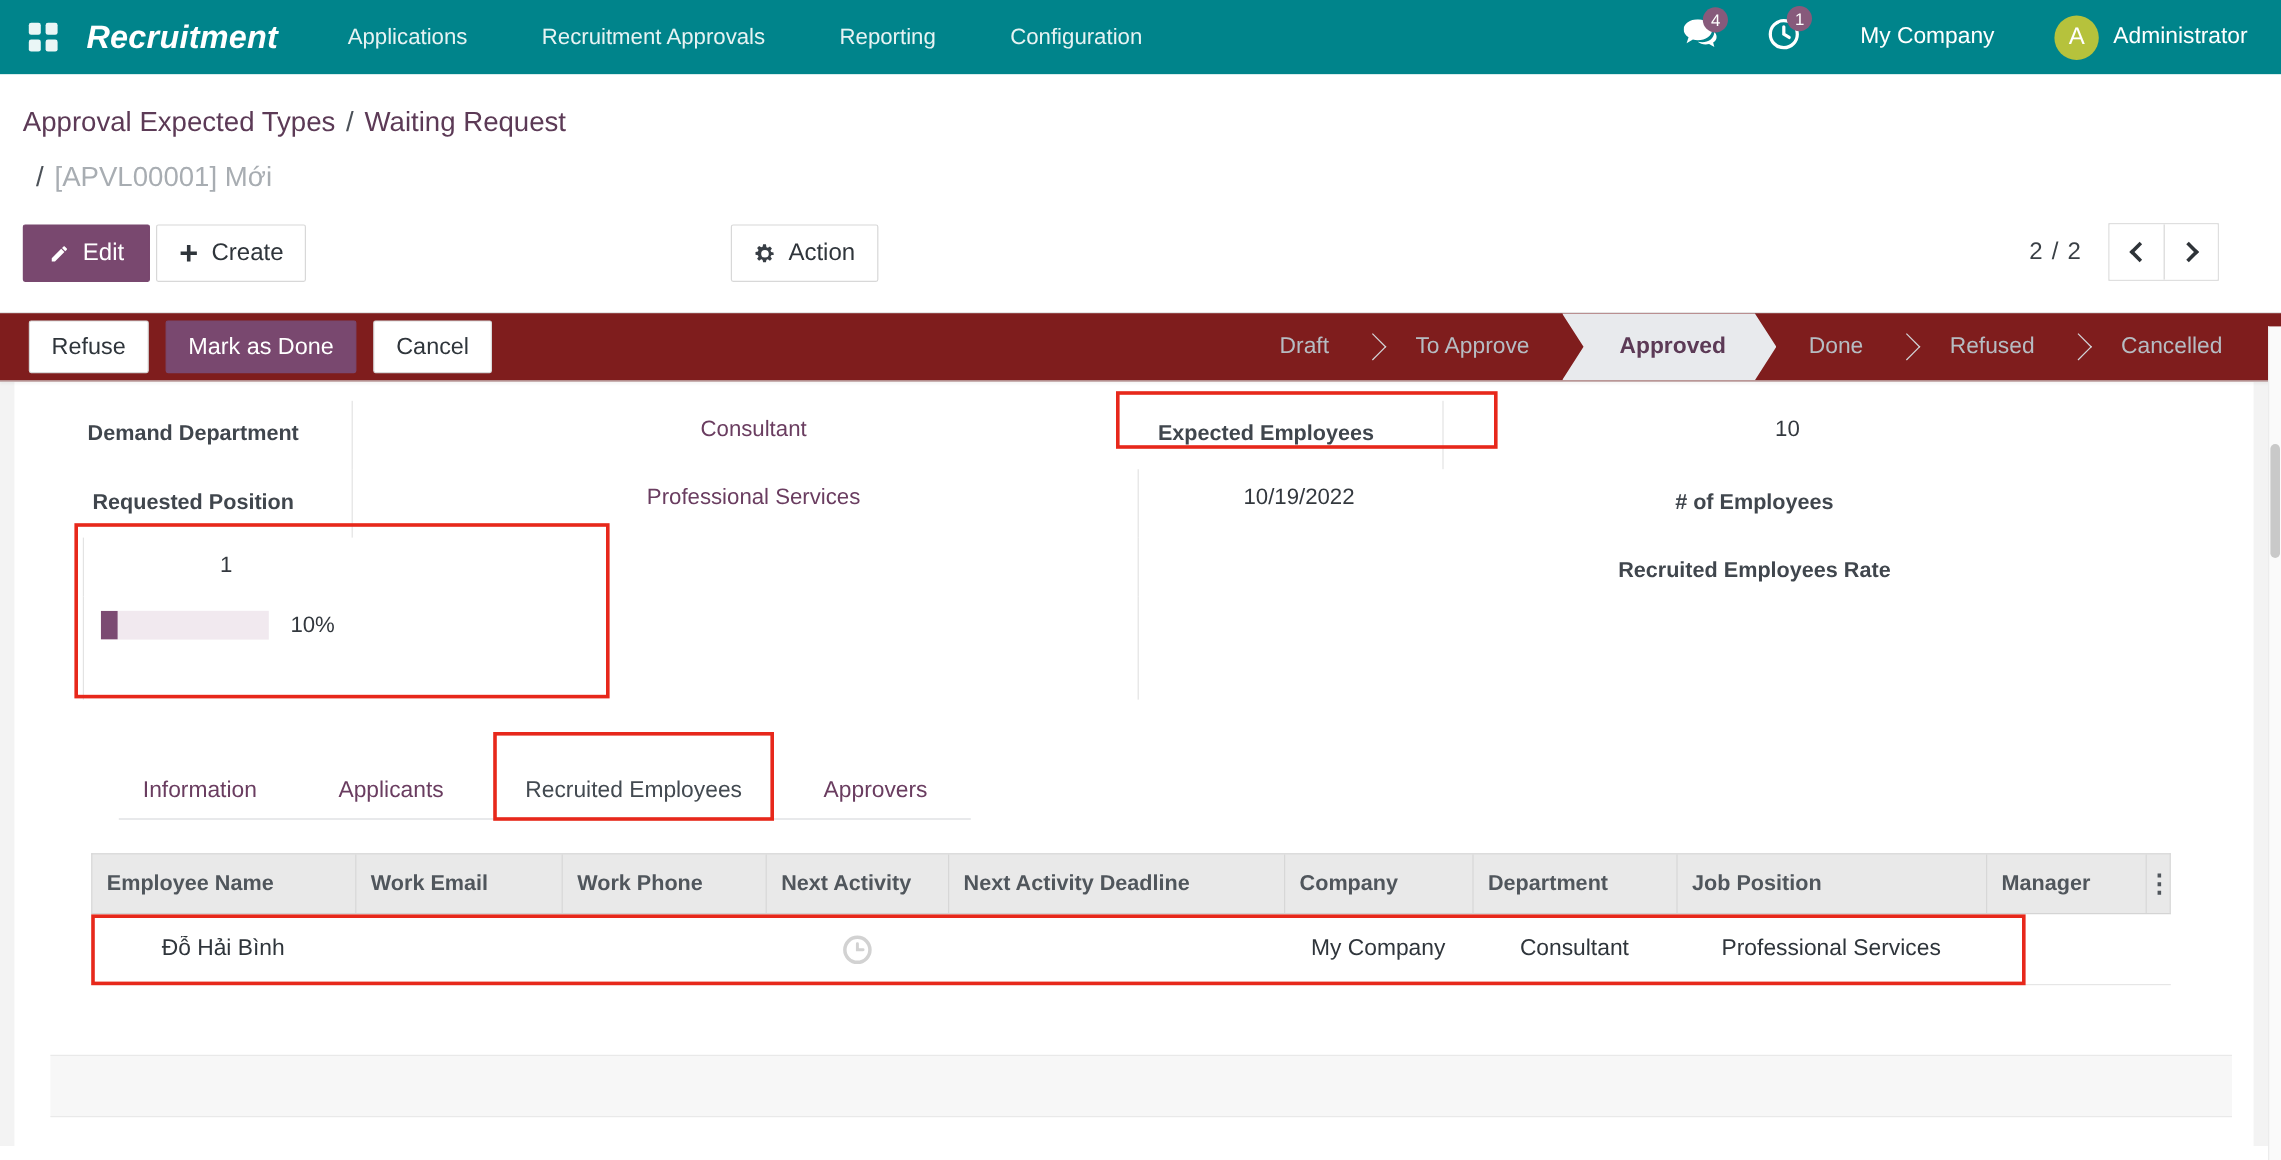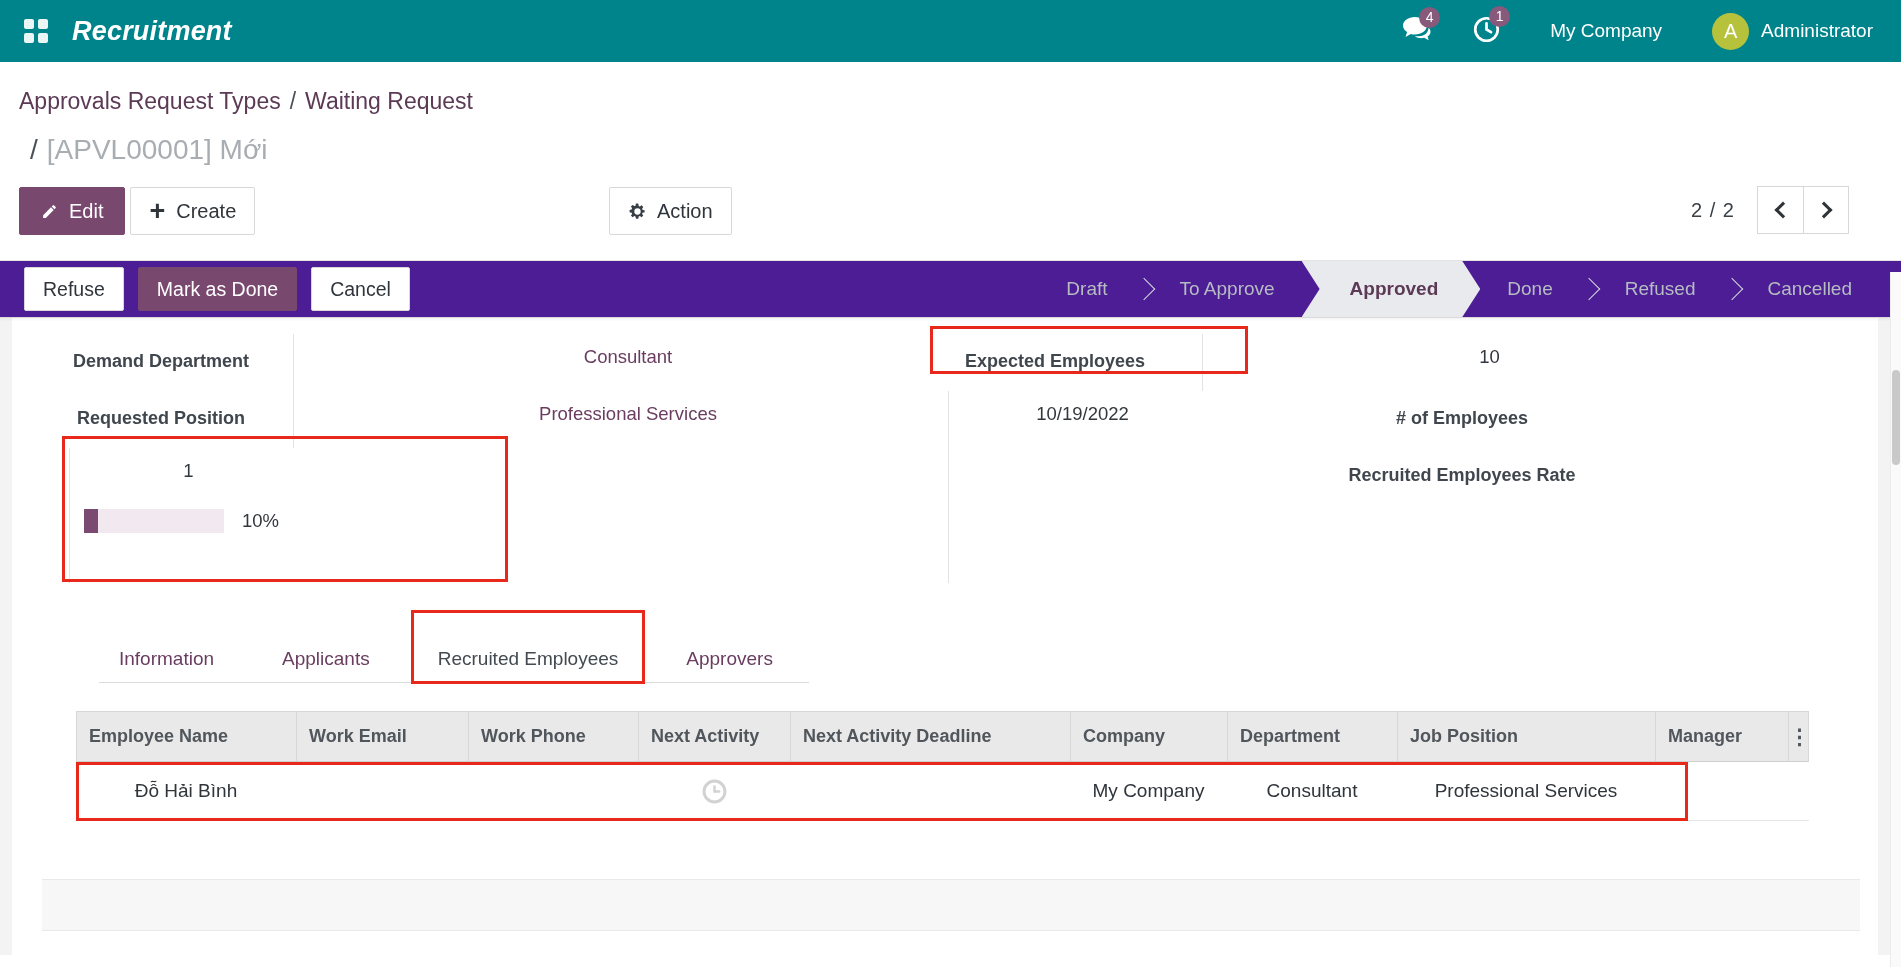--- a/index.html
+++ b/index.html
@@ -19,40 +19,40 @@
   .tray-icon { position:relative; cursor:pointer; display:flex; }
   .badge { position:absolute; top:-10px; left:16px; background:#875a7b; border-radius:11px; min-width:21px; height:21px; padding:0 5px; font-size:14px; display:flex; align-items:center; justify-content:center; color:#fff; }
   .company { font-size:19px; cursor:pointer; margin:0 10px; }
   .user { display:flex; align-items:center; gap:12px; font-size:19px; cursor:pointer; }
   .avatar { width:37px; height:37px; border-radius:50%; background:#b6c23c; display:flex; align-items:center; justify-content:center; font-size:20px; color:#fff; }
   
   .breadcrumb-panel { padding:26px 26px 24px 19px; background:#fff; }
   .bc-line1 { font-size:23px; height:32px; }
   .bc-link { color:#5c3a56; cursor:pointer; }
   .bc-sep { color:#4b5158; padding:0 9px; }
-  .bc-line2 { font-size:28px; height:32px; margin-top:14px; padding-left:11px; }
+  .bc-line2 { font-size:23px; height:32px; margin-top:14px; padding-left:11px; }
   .bc-current { color:#a8adb2; padding-left:9px; }
   .actions-row { display:flex; align-items:center; margin-top:20px; position:relative; height:50px; }
   .btn { height:48px; display:inline-flex; align-items:center; justify-content:center; font-size:20px; border:1px solid #d8d8d8; background:#fff; color:#2f353b; padding:0 18px; cursor:pointer; border-radius:2px; white-space:nowrap; }
   .btn-primary { background:#79486f; border-color:#79486f; color:#fff; }
   .btn-edit { padding:0 21px; margin-right:5px; }
   .btn-edit svg { margin-right:11px; }
   .plus-glyph { font-size:27px; font-weight:bold; margin-right:11px; line-height:0; }
   .btn-action { position:absolute; left:590px; }
   .btn-action svg { margin-right:10px; }
   .pager { position:absolute; right:26px; top:0; display:flex; align-items:center; gap:22px; height:48px; }
   .pager-text { font-size:20px; color:#3a4046; letter-spacing:1px; }
   .pager-btns { display:flex; border:1px solid #d8d8d8; height:48px; }
   .pager-btn { width:45px; display:flex; align-items:center; justify-content:center; cursor:pointer; background:#fff; border:none; }
   .pager-btn + .pager-btn { border-left:1px solid #d8d8d8; }
   .chev { width:12px; height:12px; border-left:3.5px solid #2e3338; border-bottom:3.5px solid #2e3338; }
   .chev.left { transform:rotate(45deg); margin-left:4px; }
   .chev.right { transform:rotate(-135deg); margin-right:4px; }
   
-  .statusbar { height:58px; border-top:1px solid #e4e4e4; border-bottom:1px solid #d9d9d9; box-shadow:0 2px 2px rgba(0,0,0,.04); display:flex; align-items:center; padding-left:24px; background:#4c1d95; position:relative; z-index:2; }
+  .statusbar { height:58px; border-top:1px solid #e4e4e4; border-bottom:1px solid #d9d9d9; box-shadow:0 2px 2px rgba(0,0,0,.04); display:flex; align-items:center; padding-left:24px; background:#7f1d1d; position:relative; z-index:2; }
   .sb-buttons { display:flex; gap:14px; align-items:center; }
   .sb-btn { height:44px; font-size:19.5px; }
   .steps { margin-left:auto; display:flex; align-items:center; height:100%; margin-right:22px; }
   .step { display:flex; align-items:center; height:100%; padding:0 27px; font-size:19px; color:#b6bcc2; cursor:pointer; white-space:nowrap; }
   .step.active { background:#e8eaed; color:#5c3a56; font-weight:bold;
     clip-path:polygon(0 0, calc(100% - 18px) 0, 100% 50%, calc(100% - 18px) 100%, 0 100%, 18px 50%);
     padding:0 42px 0 48px; }
   .step-sep { width:16px; height:16px; border-top:1.5px solid #d3d7da; border-right:1.5px solid #d3d7da; transform:rotate(45deg); margin:0 1px; }
   
   .content { position:relative; min-height:637px; background:#fff;text-align:center; }
@@ -98,20 +98,26 @@
 <body>
 
 <header class="navbar">
   <div class="apps-grid">
       <span></span>
       <span></span>
       <span></span>
       <span></span>
     </div>
   <div class="brand">Recruitment</div>
+  <nav class="nav-menu">
+    <div class="nav-item">Applications</div>
+    <div class="nav-item">Recruitment Approvals</div>
+    <div class="nav-item">Reporting</div>
+    <div class="nav-item">Configuration</div>
+  </nav>
   <div class="systray">
     <div class="tray-icon">
       <span>
         <svg width="30" height="25" viewBox="0 0 24 20">
             <path fill="#fff" d="M9.5 0C4.3 0 0 3 0 6.8c0 2.1 1.3 3.9 3.3 5.2L2 16l4.2-2.4c1 .3 2.1.4 3.3.4 5.2 0 9.5-3 9.5-6.8S14.7 0 9.5 0z"></path>
             <path fill="#fff" d="M20.5 8.6c.9.9 1.5 2 1.5 3.2 0 1.5-.9 2.9-2.3 3.8l.8 2.9-3.5-1.9c-.7.2-1.5.3-2.3.3-2.1 0-4-.7-5.3-1.8 1 .2 2 .3 3.1.3 4.1 0 7.6-2.2 8-6.8z"></path>
           </svg>
       </span>
       <span class="badge">4</span>
     </div>
@@ -127,21 +133,21 @@
     <div class="company">My Company</div>
     <div class="user">
       <span class="avatar">A</span>
       <span>Administrator</span>
     </div>
   </div>
 </header>
 
 <section class="breadcrumb-panel">
   <div class="bc-line1">
-    <span class="bc-link">Approvals Request Types</span><span class="bc-sep">/</span><span class="bc-link">Waiting Request</span>
+    <span class="bc-link">Approval Expected Types</span><span class="bc-sep">/</span><span class="bc-link">Waiting Request</span>
   </div>
   <div class="bc-line2">
     <span class="bc-sep" style="padding:0">/</span><span class="bc-current">[APVL00001] Mới</span>
   </div>
   <div class="actions-row">
     <button class="btn btn-primary btn-edit">
       <span style="display:flex">
           <svg width="17" height="17" viewBox="0 0 24 24" fill="#fff">
             <path d="M3 17.2V21h3.8L17.9 9.9l-3.8-3.8L3 17.2zM20.7 7.1c.4-.4.4-1 0-1.4l-2.4-2.4c-.4-.4-1-.4-1.4 0l-1.8 1.8 3.8 3.8 1.8-1.8z"></path>
           </svg>

